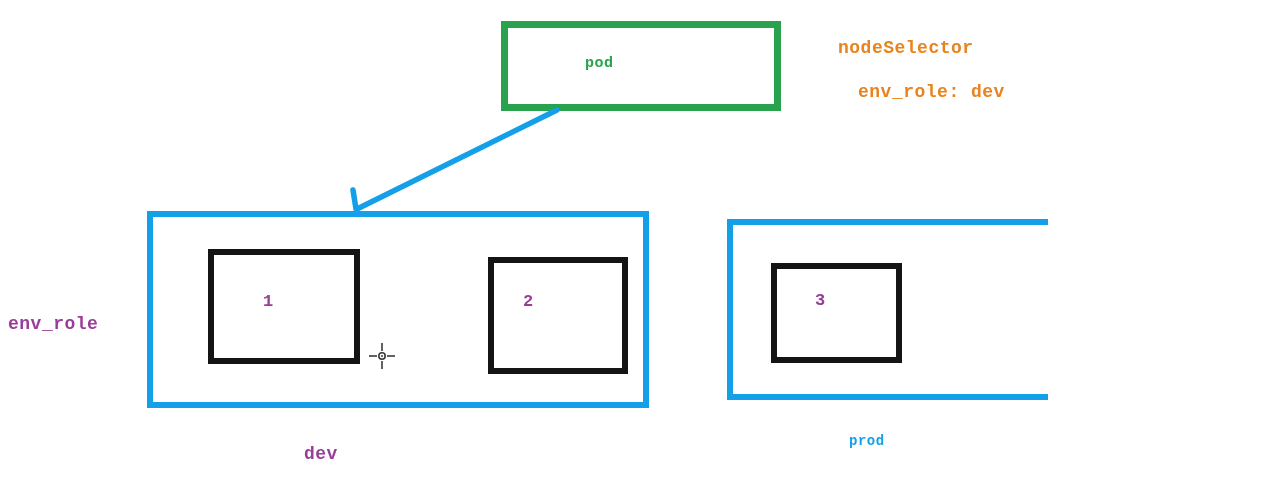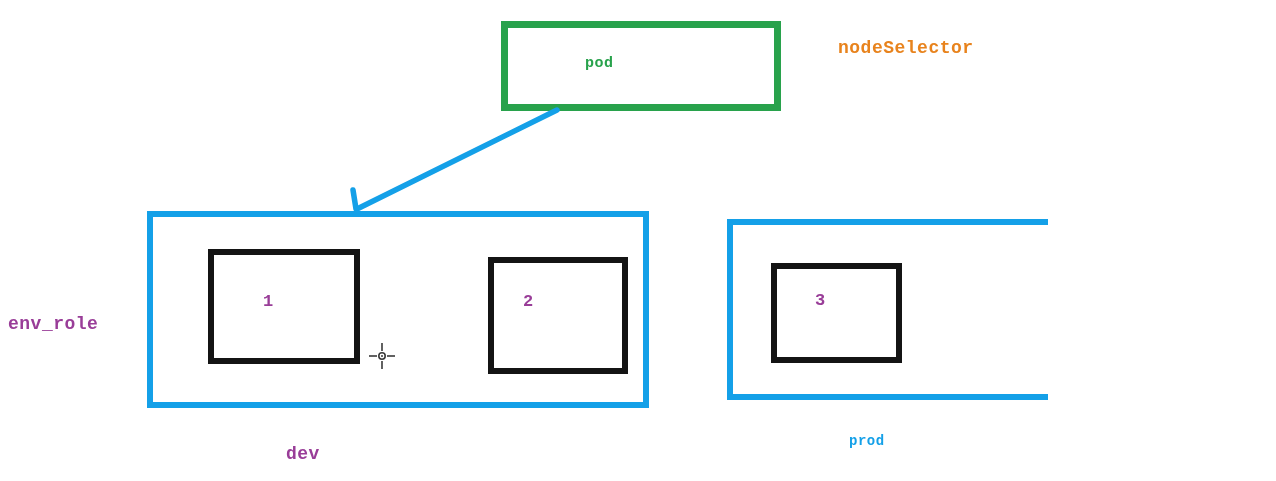--- a/index.html
+++ b/index.html
@@ -53,21 +53,21 @@
   }
   .pod-label      { left: 585px; top: 56px;  font-size: 15px; color: var(--green, #28a24c); }
   .anno-line1     { left: 838px; top: 39px;  font-size: 18px; color: var(--orange, #e8831d); }
   .anno-line2     { left: 858px; top: 83px;  font-size: 18px; color: var(--orange, #e8831d); }
   .env-role-label { left: 8px;   top: 315px; font-size: 18px; color: var(--purple, #993d98); font-family: Liberation Mono, monospace; }
   .node-num       { font-size: 17px; color: var(--purple, #993d98); }
   .num1 { left: 263px;  top: 293px; }
   .num2 { left: 523px;  top: 293px; }
   .num3 { left: 815px;  top: 292px; }
   .num4 { left: 1114px; top: 304px; }
-  .dev-label  { left: 286px; top: 445px; font-size: 18px; color: var(--purple, #993d98); }
+  .dev-label  { left: 304px; top: 445px; font-size: 18px; color: var(--purple, #993d98); }
   .prod-label { left: 849px; top: 434px; font-size: 14px; color: var(--blue, #14a0e8); }
 
   
   .arrow-layer {
     position: absolute;
     left: 0; top: 0;
     pointer-events: none;
   }
   .arrow-stroke {
     stroke: var(--blue, #14a0e8);
@@ -83,20 +83,21 @@
 </style>
 </head>
 <body>
 
 <div id="canvas">
 
   <div class="abs pod-box"></div>
   <span class="txt pod-label">pod</span>
 
   <span class="txt anno-line1">nodeSelector</span>
+  <span class="txt anno-line2">env_role: dev</span>
 
   <svg class="arrow-layer" width="1276" height="481">
     <line class="arrow-stroke" x1="557" y1="110" x2="357" y2="209"></line>
     <line class="arrow-stroke" x1="353" y1="190" x2="356" y2="209"></line>
   </svg>
 
   <div class="abs group-box dev"></div>
   <div class="abs node-box n1"></div>
   <div class="abs node-box n2"></div>
   <span class="txt node-num num1">1</span>

